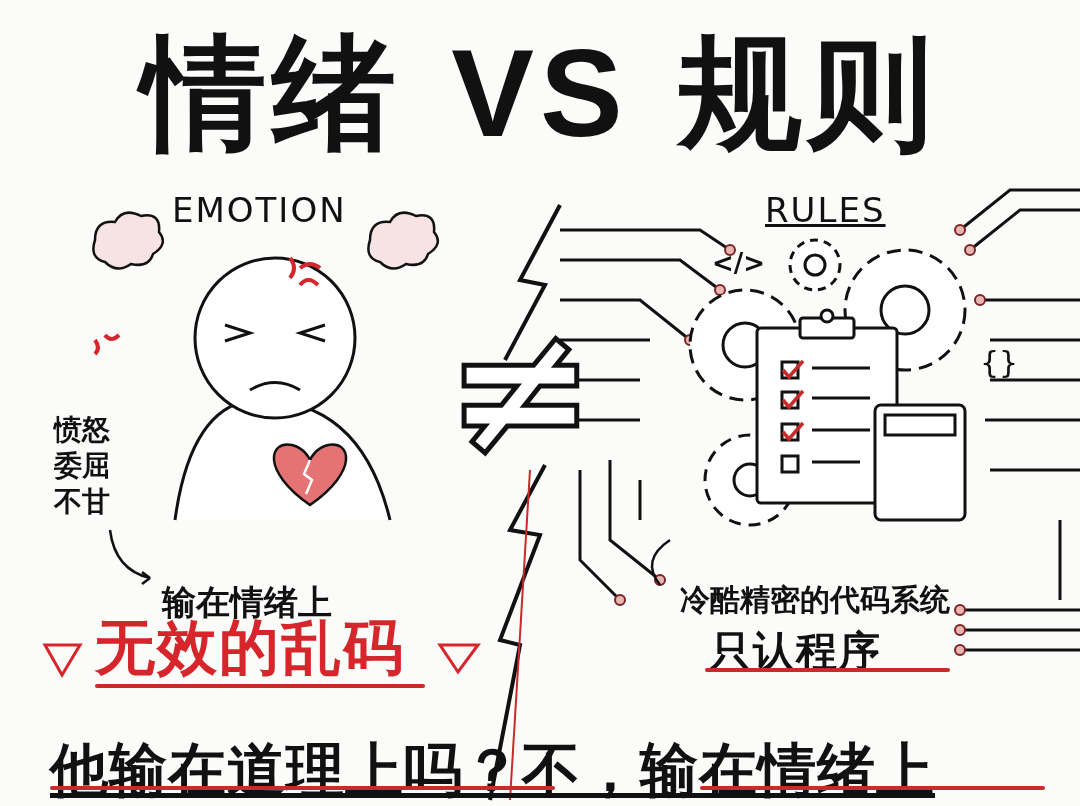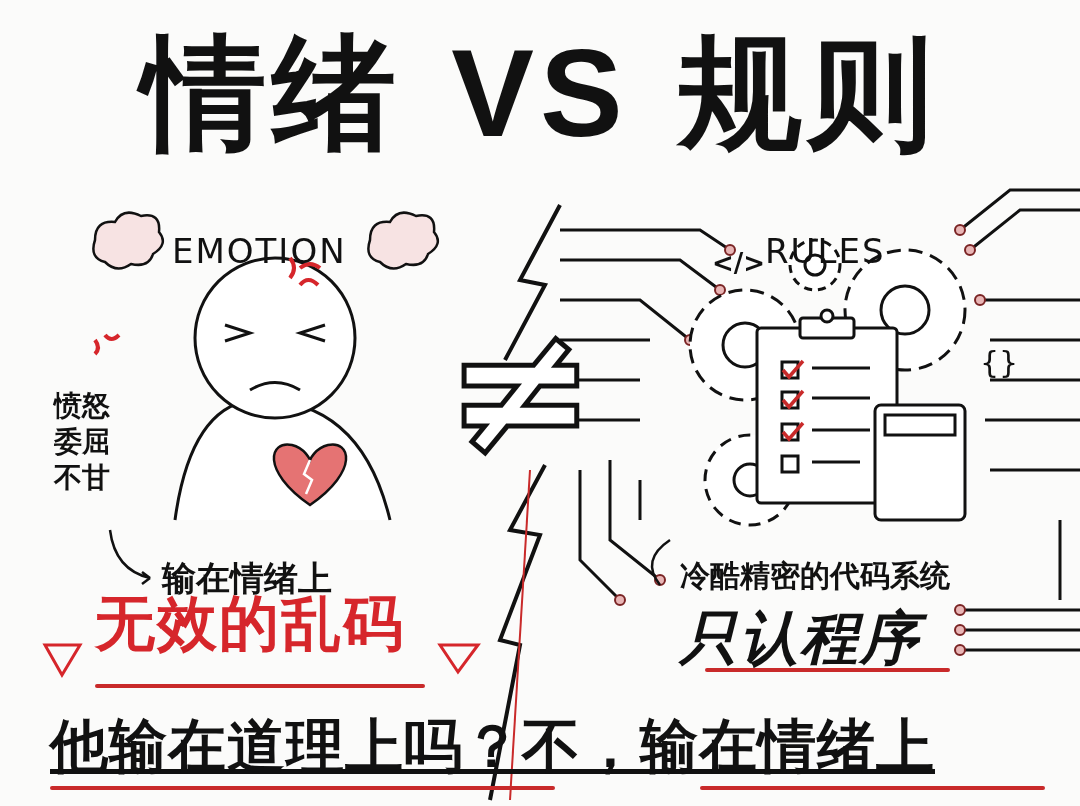--- a/index.html
+++ b/index.html
@@ -1,20 +1,20 @@
 <!DOCTYPE html>
 <html><head>
 <meta charset="utf-8">
 <style>
   html,body{margin:0;padding:0;background:#fbfbfa;}
   body{width:1080px;height:806px;position:relative;overflow:hidden;font-family:"DejaVu Sans",sans-serif;color:#111;}
   .abs{position:absolute;}
   .title{left:0;top:18px;width:1080px;text-align:center;font-size:124px;font-weight:bold;letter-spacing:6px;line-height:150px;}
-  .sub{font-size:34px;letter-spacing:2px;margin-top:41px;}
-  .cn{font-weight:bold;}
+  .sub{font-size:34px;letter-spacing:2px;}
+  .cn{font-weight:bold;margin-top:24px;}
   .label-left{left:54px;top:388px;font-size:28px;line-height:36px;width:60px;}
   .red{color:#d6262b;}
   .underline-red{height:4px;background:#c92a2a;border-radius:3px;position:absolute;}
   svg{position:absolute;left:0;top:0;}
 </style>
 </head>
 <body>
 
 <div class="abs title">
   <span>情绪</span>
@@ -122,35 +122,35 @@
       <path d="M458 672 L440 645 L478 645Z"></path>
   </g>
 
   <path d="M110 530 q5 40 40 48 l-8 -6 m8 6 l-8 6" stroke="#111" stroke-width="2.5" fill="none"></path>
   <path d="M670 540 q-30 20 -10 45" stroke="#111" stroke-width="2.5" fill="none"></path>
 </svg>
 
 <div class="abs" style="left:445px;top:300px;font-size:180px;line-height:180px;font-weight:bold;color:#fff;-webkit-text-stroke:5px #111;">≠</div>
 
 <div class="abs sub" style="left:172px;top:190px;">EMOTION</div>
-<div class="abs sub" style="left:765px;top:190px;">RULES</div>
+<div class="abs sub" style="left:765px;top:190px;text-decoration:underline;">RULES</div>
 <div class="abs" style="left:712px;top:248px;font-size:26px;font-weight:bold;">&lt;/&gt;</div>
 <div class="abs" style="left:980px;top:345px;font-size:30px;">{}</div>
 
 <div class="abs label-left cn">
   <div>愤怒</div>
   <div>委屈</div>
   <div>不甘</div>
 </div>
 
 <div class="abs cn" style="left:162px;top:556px;font-size:34px;">输在情绪上</div>
 <div class="abs cn red" style="left:95px;top:584px;font-size:60px;letter-spacing:2px;">无效的乱码</div>
 <div class="underline-red" style="left:95px;top:684px;width:330px;"></div>
 
 <div class="abs cn" style="left:680px;top:556px;font-size:30px;text-align:right;">冷酷精密的代码系统</div>
-<div class="abs cn" style="left:680px;top:600px;font-size:58px;letter-spacing:2px;font-style:italic;">只认程序</div>
+<div class="abs cn" style="left:710px;top:600px;font-size:41px;letter-spacing:2px;">只认程序</div>
 <div class="underline-red" style="left:705px;top:668px;width:245px;"></div>
 
 <div class="abs cn" style="left:50px;top:708px;font-size:58px;letter-spacing:1px;white-space:nowrap;text-decoration:underline;">
   <span>他输在道理上吗？</span><span>不，</span><span>输在情绪上</span>
 </div>
 <div class="underline-red" style="left:50px;top:786px;width:505px;"></div>
 <div class="underline-red" style="left:700px;top:786px;width:345px;"></div>
 
 </body></html>

